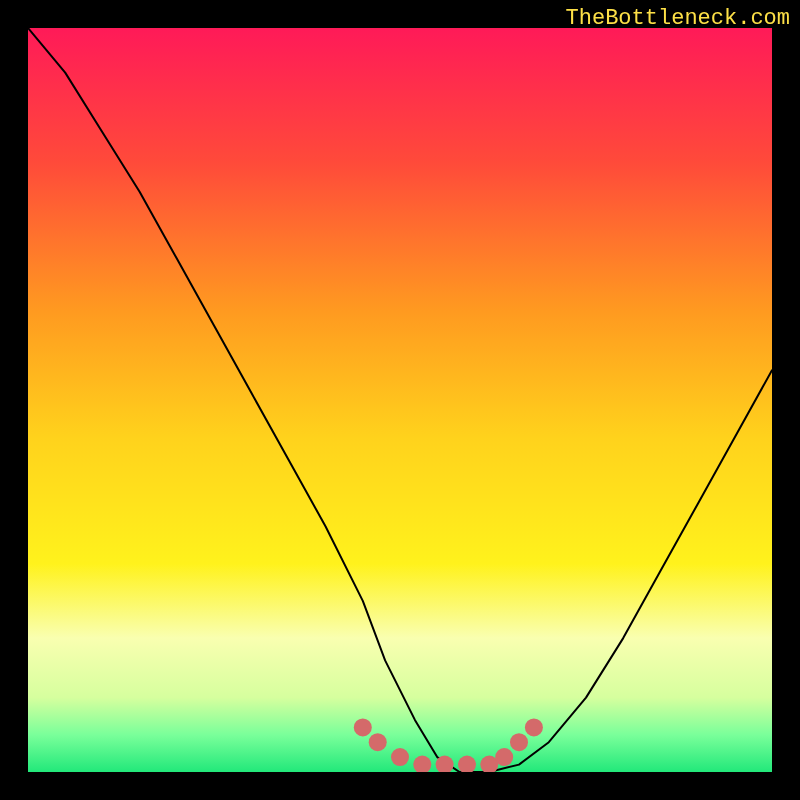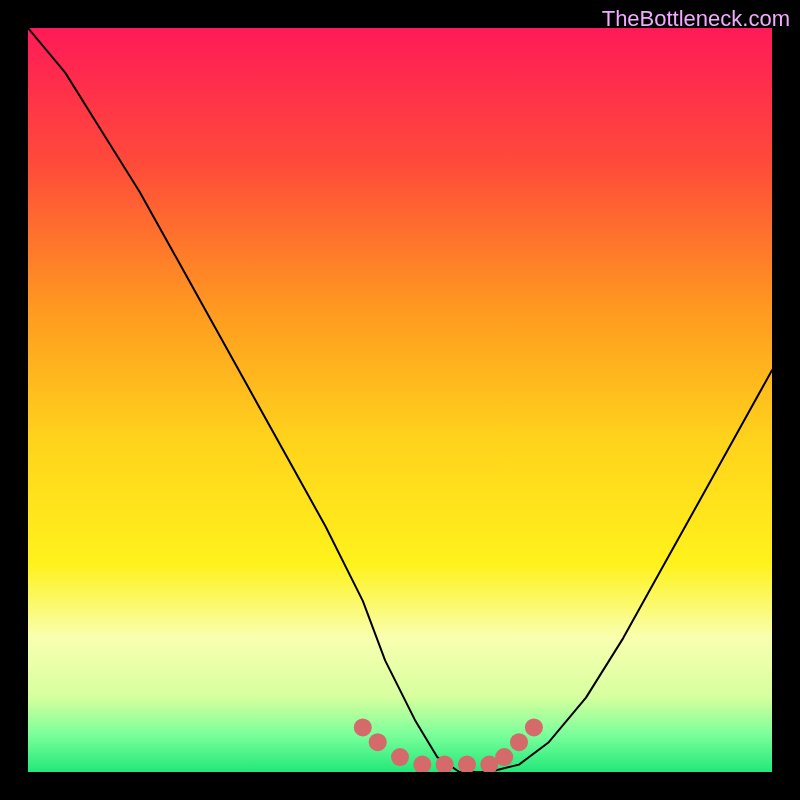--- a/index.html
+++ b/index.html
@@ -8,24 +8,25 @@
     height: 800px;
     background: #000;
     position: relative;
     overflow: hidden;
     font-family: Arial, sans-serif;
   }
   .watermark {
     position: absolute;
     top: 6px;
     right: 10px;
-    color: #f0abfc;
+    color: #fde047;
     font-size: 22px;
     font-weight: 500;
     z-index: 10;
+    font-family: Liberation Mono, monospace;
   }
   .plot-area {
     position: absolute;
     left: 28px;
     top: 28px;
     width: 744px;
     height: 744px;
   }
   .plot-area svg {
     display: block;

